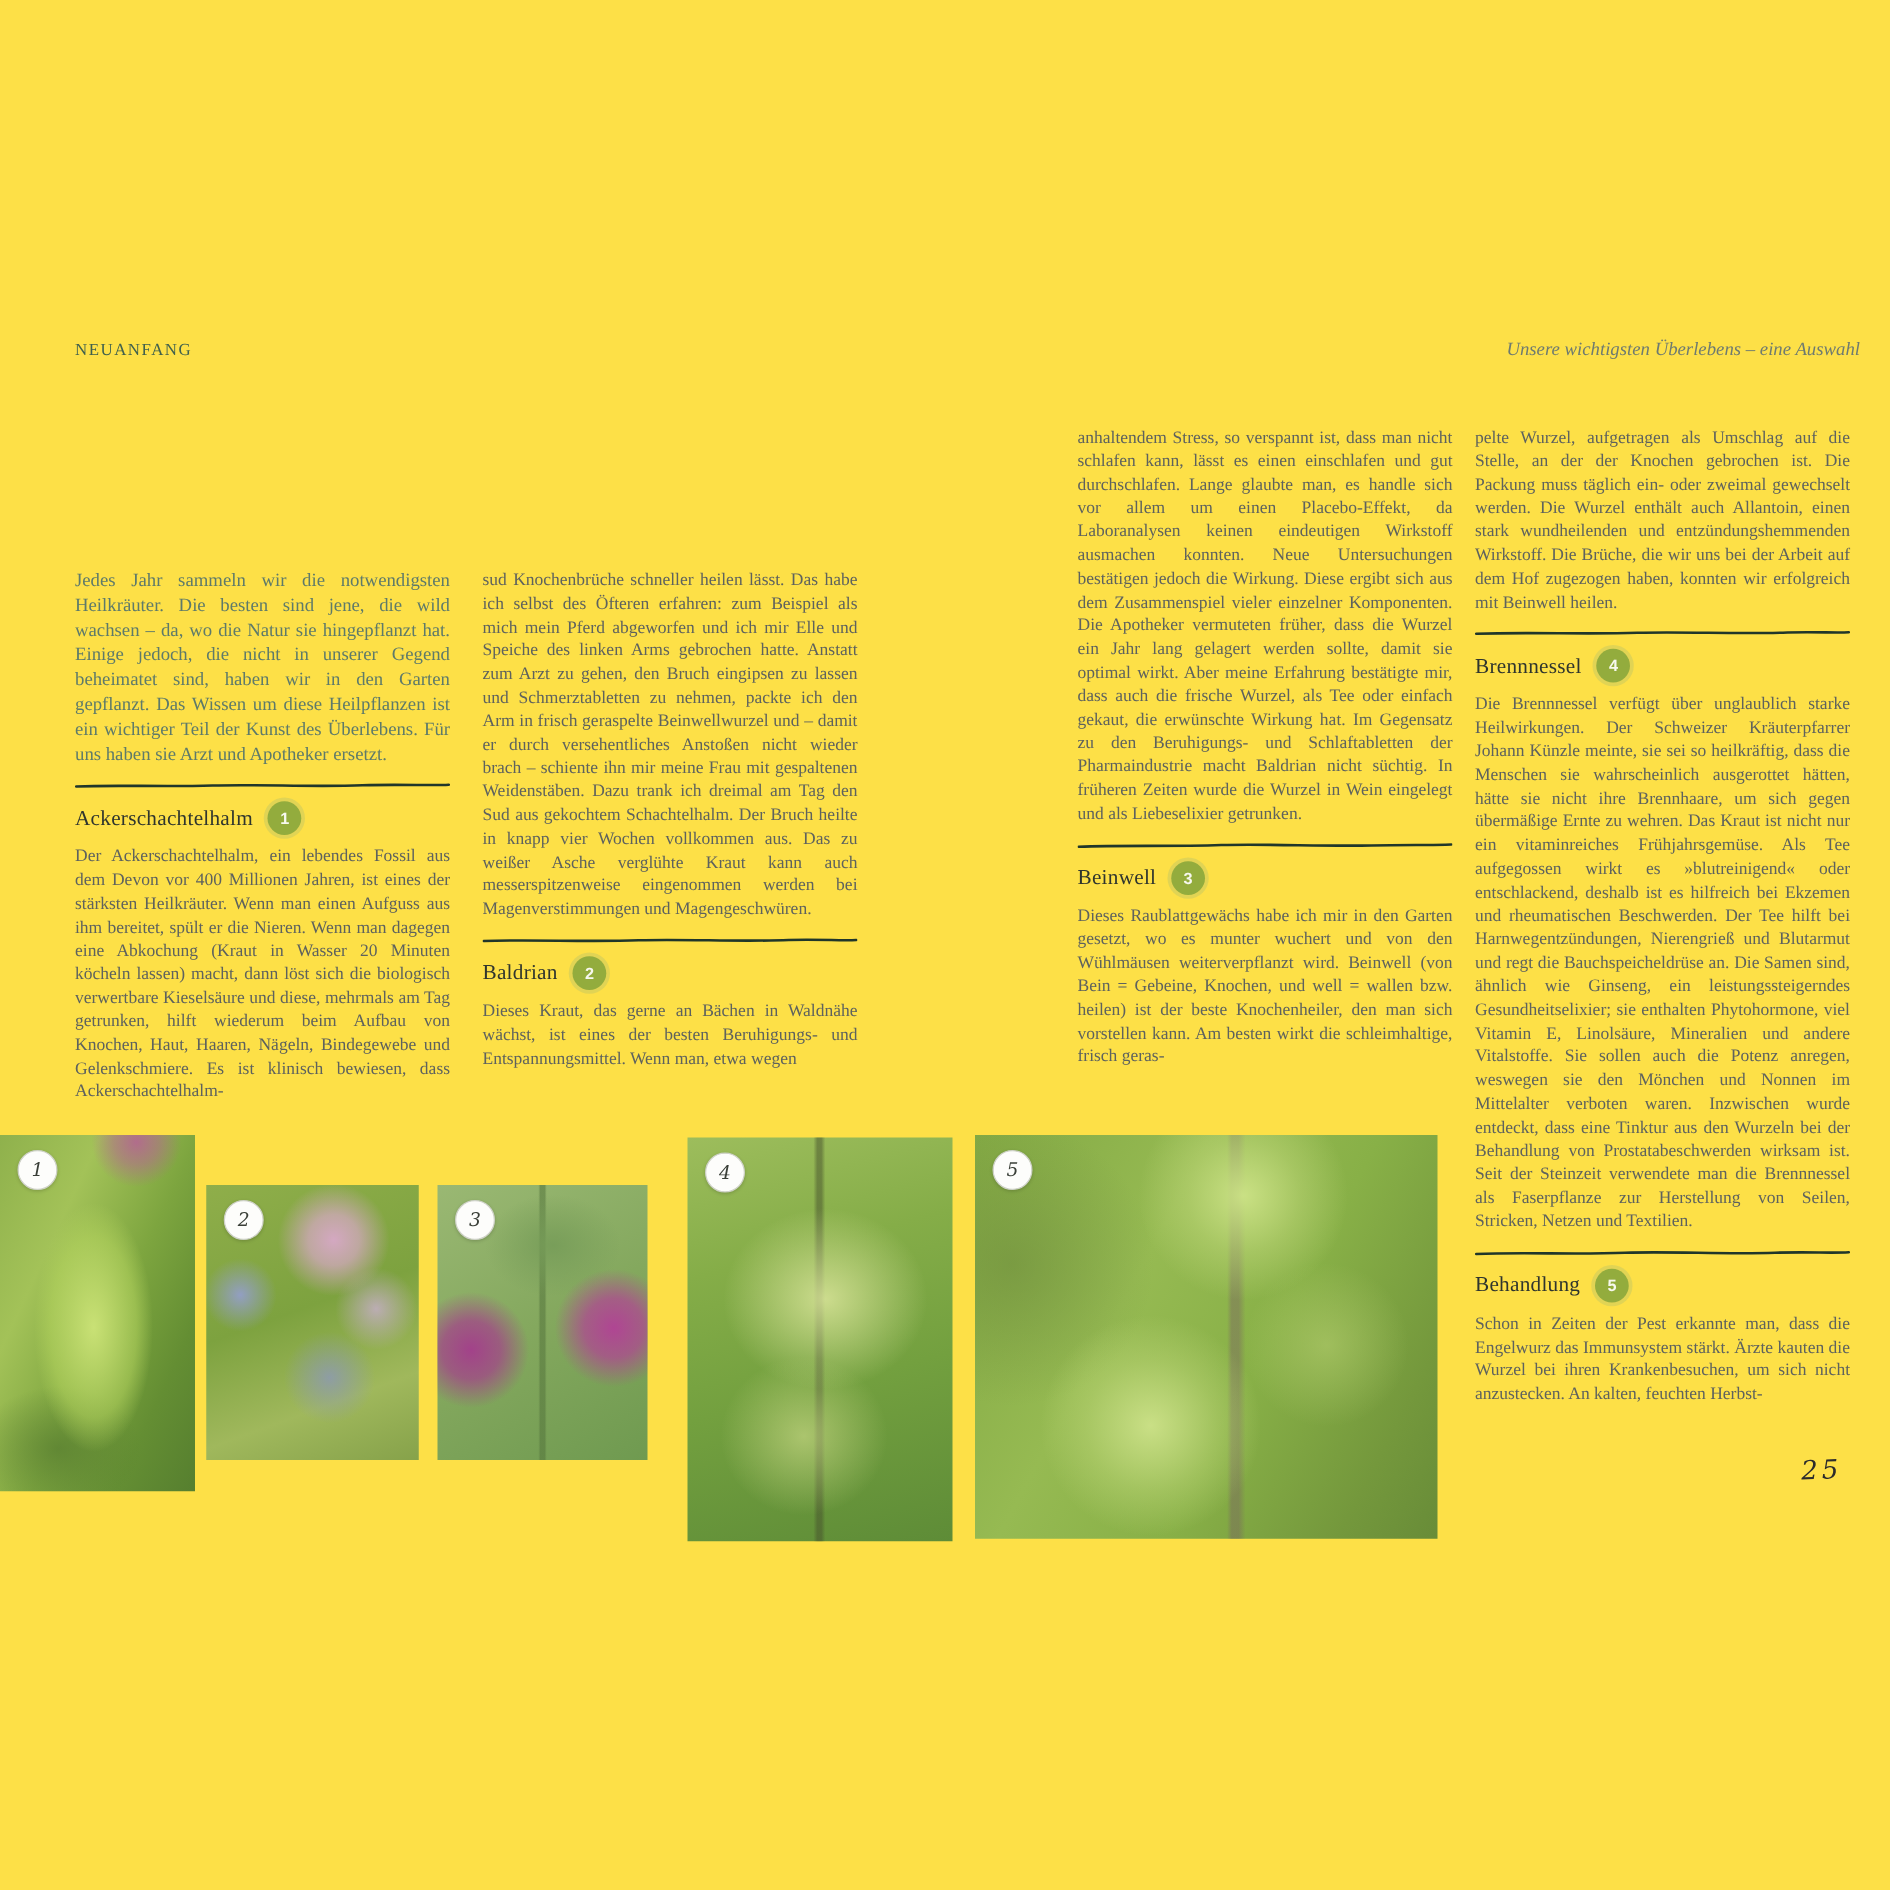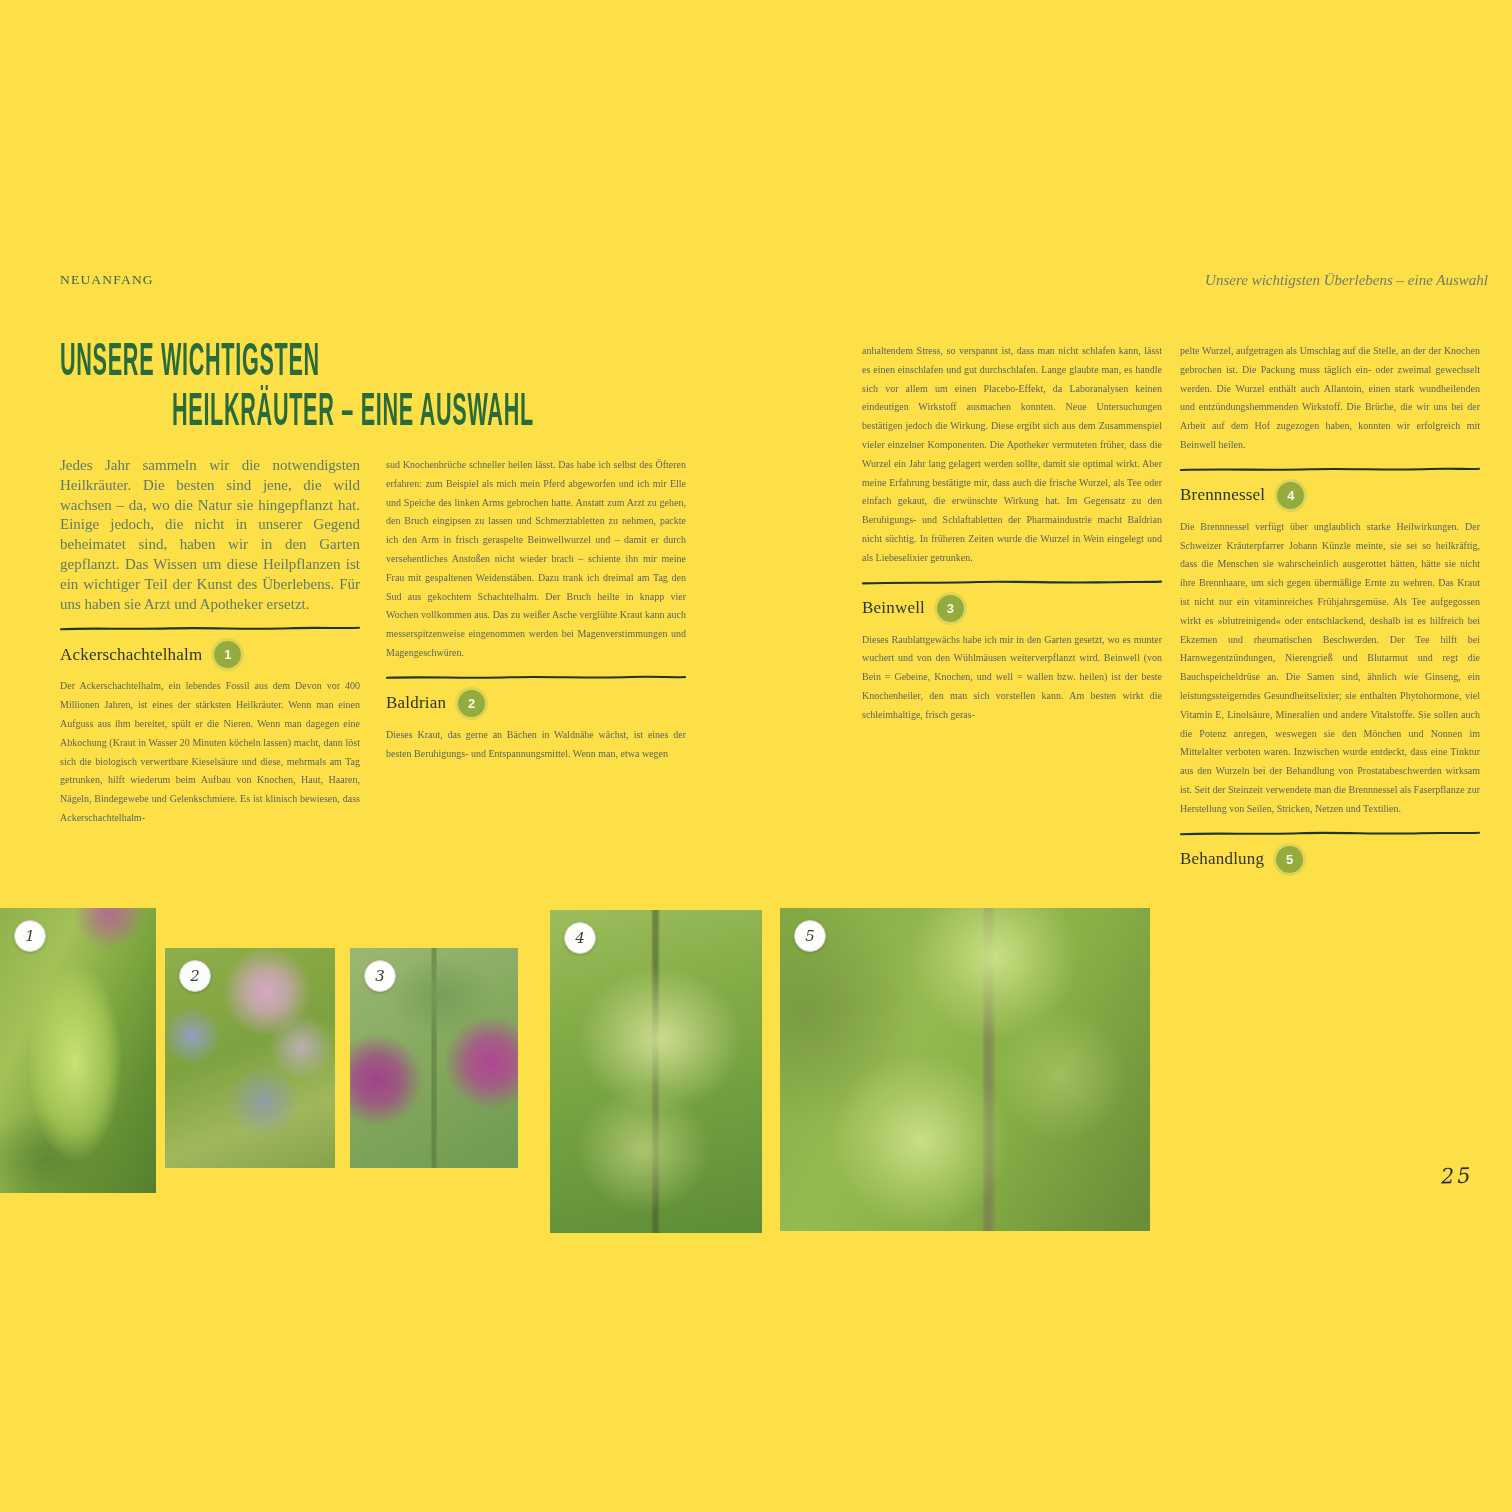--- a/index.html
+++ b/index.html
@@ -28,21 +28,21 @@
   .col{position:absolute;width:300px;text-align:justify;}
   .col1{left:60px;top:456px;}
   .col2{left:386px;top:456px;}
   .col3{left:862px;top:342px;}
   .col4{left:1180px;top:342px;}
   p{margin:0;}
   .intro{
     font-size:15px;line-height:19.8px;color:#5e7a6a;
   }
   .body{
-    font-size:10px;line-height:18.8px;color:#5e625e;
+    font-size:14px;line-height:18.8px;color:#5e625e;
   }
   .rule{height:6px;margin:11px 0 10px;}
   .rule svg{display:block;width:100%;height:6px;}
   .sec-head{
     display:flex;align-items:center;gap:12px;margin:4px 0 9px;
   }
   .sec-title{
     font-size:17px;color:#2f352e;letter-spacing:0.2px;font-family:"Liberation Serif",serif;
   }
   .badge{
@@ -97,24 +97,20 @@
   .pn-right{left:1441px;top:1164px;transform:rotate(-2deg);}
 </style>
 </head>
 <body>
 
 <div id="canvas">
 
   <div class="rh-left">NEUANFANG</div>
   <div class="rh-right">Unsere wichtigsten Überlebens – eine Auswahl</div>
 
-  <div class="title">
-    <div class="title-line l1">UNSERE WICHTIGSTEN</div>
-    <div class="title-line l2">HEILKRÄUTER – EINE AUSWAHL</div>
-  </div>
 
   <div class="col col1">
     <p class="intro">Jedes Jahr sammeln wir die notwendigsten Heilkräuter. Die besten sind jene, die wild wachsen – da, wo die Natur sie hingepflanzt hat. Einige jedoch, die nicht in unserer Gegend beheimatet sind, haben wir in den Garten gepflanzt. Das Wissen um diese Heilpflanzen ist ein wichtiger Teil der Kunst des Überlebens. Für uns haben sie Arzt und Apotheker ersetzt.</p>
     <div class="rule">
       <svg viewBox="0 0 300 6" preserveAspectRatio="none">
           <path d="M1 4.2 C 30 2.8, 70 4.6, 110 3.4 C 150 2.3, 190 4.8, 230 3.2 C 260 2.2, 285 3.6, 299 2.8" fill="none" stroke="#20362a" stroke-width="2.1" stroke-linecap="round"></path>
         </svg>
     </div>
     <div class="sec-head">
       <span class="sec-title">Ackerschachtelhalm</span>
@@ -165,20 +161,21 @@
     <p class="body">Die Brennnessel verfügt über unglaublich starke Heilwirkungen. Der Schweizer Kräuterpfarrer Johann Künzle meinte, sie sei so heilkräftig, dass die Menschen sie wahrscheinlich ausgerottet hätten, hätte sie nicht ihre Brennhaare, um sich gegen übermäßige Ernte zu wehren. Das Kraut ist nicht nur ein vitaminreiches Frühjahrsgemüse. Als Tee aufgegossen wirkt es »blutreinigend« oder entschlackend, deshalb ist es hilfreich bei Ekzemen und rheumatischen Beschwerden. Der Tee hilft bei Harnwegentzündungen, Nierengrieß und Blutarmut und regt die Bauchspeicheldrüse an. Die Samen sind, ähnlich wie Ginseng, ein leistungssteigerndes Gesundheitselixier; sie enthalten Phytohormone, viel Vitamin E, Linolsäure, Mineralien und andere Vitalstoffe. Sie sollen auch die Potenz anregen, weswegen sie den Mönchen und Nonnen im Mittelalter verboten waren. Inzwischen wurde entdeckt, dass eine Tinktur aus den Wurzeln bei der Behandlung von Prostatabeschwerden wirksam ist. Seit der Steinzeit verwendete man die Brennnessel als Faserpflanze zur Herstellung von Seilen, Stricken, Netzen und Textilien.</p>
     <div class="rule">
       <svg viewBox="0 0 300 6" preserveAspectRatio="none">
           <path d="M1 4.2 C 38 2.6, 80 4.8, 120 3.2 C 160 2.0, 200 4.6, 240 3.2 C 266 2.4, 286 3.6, 299 2.8" fill="none" stroke="#20362a" stroke-width="2.1" stroke-linecap="round"></path>
         </svg>
     </div>
     <div class="sec-head">
       <span class="sec-title">Behandlung</span>
       <span class="badge">5</span>
     </div>
+    <p class="body">Schon in Zeiten der Pest erkannte man, dass die Engelwurz das Immunsystem stärkt. Ärzte kauten die Wurzel bei ihren Krankenbesuchen, um sich nicht anzustecken. An kalten, feuchten Herbst-</p>
   </div>
 
   <div class="photo photo1">
     <span class="pbadge">1</span>
   </div>
   <div class="photo photo2">
     <span class="pbadge">2</span>
   </div>
   <div class="photo photo3">
     <span class="pbadge">3</span>

